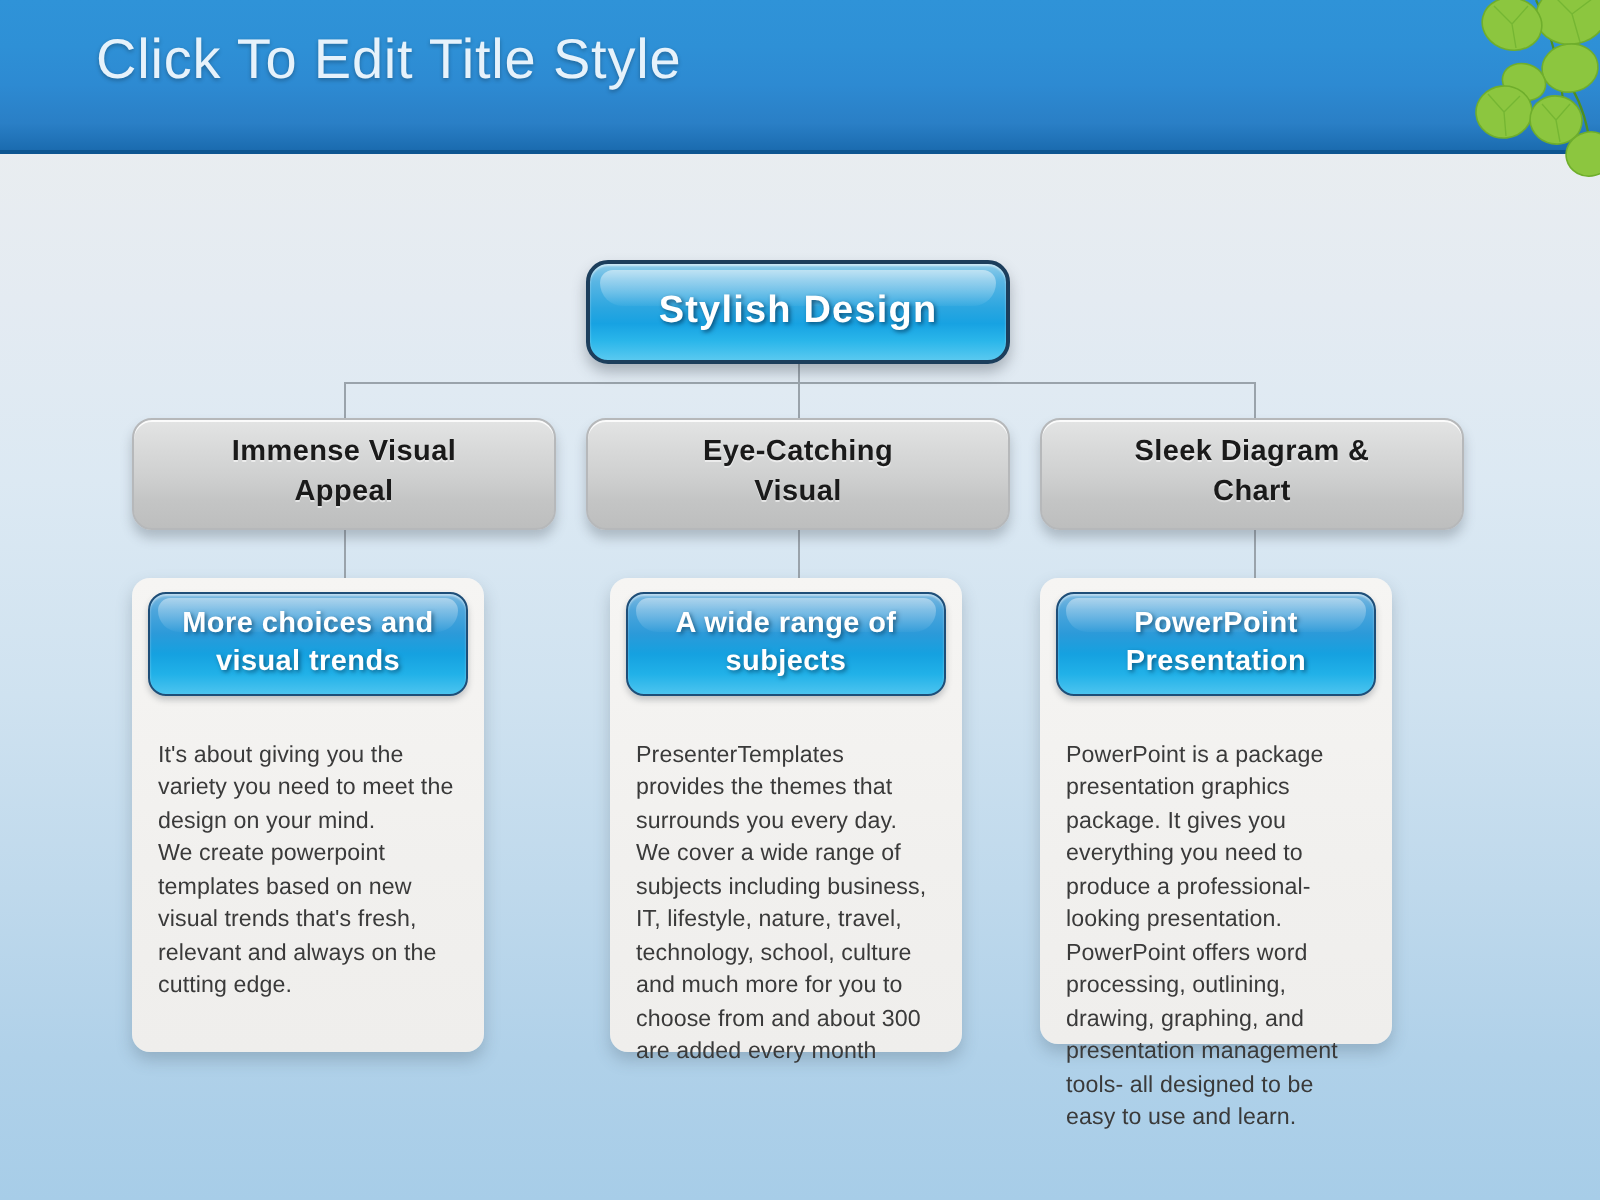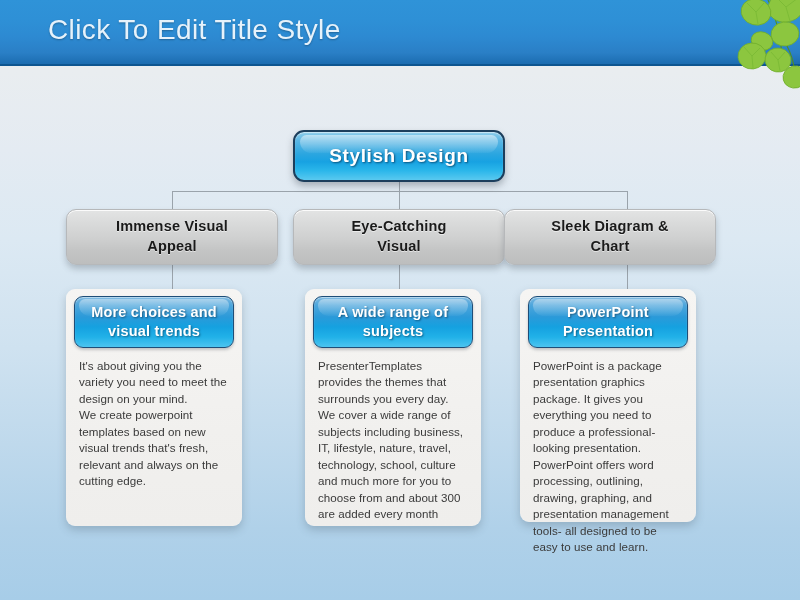--- a/index.html
+++ b/index.html
@@ -24,21 +24,21 @@
                 #bfd9ec 74%,
                 #b0d1e9 88%,
                 #a7cde8 100%);
     overflow: hidden;
   }
 
   
   #title-bar {
     position: absolute;
     left: 0; top: 0;
-    width: 800px; height: 66px;
+    width: 800px; height: 77px;
     background: linear-gradient(to bottom,
                 #2f93d8 0%,
                 #2e90d6 30%,
                 #2d8ad2 55%,
                 #2a7fc6 80%,
                 #1b6cb0 97%,
                 #13568f 100%);
   }
   #title-bar::after {
     content: "";
@@ -134,21 +134,21 @@
   .gray-box .gray-label {
     font-size: 14.5px;
     font-weight: bold;
     color: #1a1a1a;
     line-height: 1.35;
     letter-spacing: 0.2px;
     text-shadow: 0 1px 0 rgba(255,255,255,0.55);
   }
   #gray-1 { left: 66px; }
   #gray-2 { left: 293px; }
-  #gray-3 { left: 504px; }
+  #gray-3 { left: 520px; }
 
   
   .panel {
     position: absolute;
     top: 289px;
     width: 176px;
     border-radius: 9px;
     background: linear-gradient(to bottom, #f6f5f3 0%, #f1f0ee 60%, #efeeec 100%);
     box-shadow: 0 4px 8px rgba(70,85,100,0.28);
     padding: 0;
@@ -189,21 +189,21 @@
     position: relative;
     font-size: 14.5px;
     font-weight: bold;
     color: #ffffff;
     line-height: 1.3;
     letter-spacing: 0.2px;
     text-shadow: 1px 1px 2px rgba(0,45,75,0.6);
   }
 
   .panel-body {
-    padding: 10px 12px 10px 13px;
+    padding: 22px 12px 10px 13px;
     font-size: 11.6px;
     line-height: 1.42;
     color: #3a3a3a;
     white-space: pre-line;
     letter-spacing: 0.05px;
   }
 </style>
 </head>
 <body>
 

